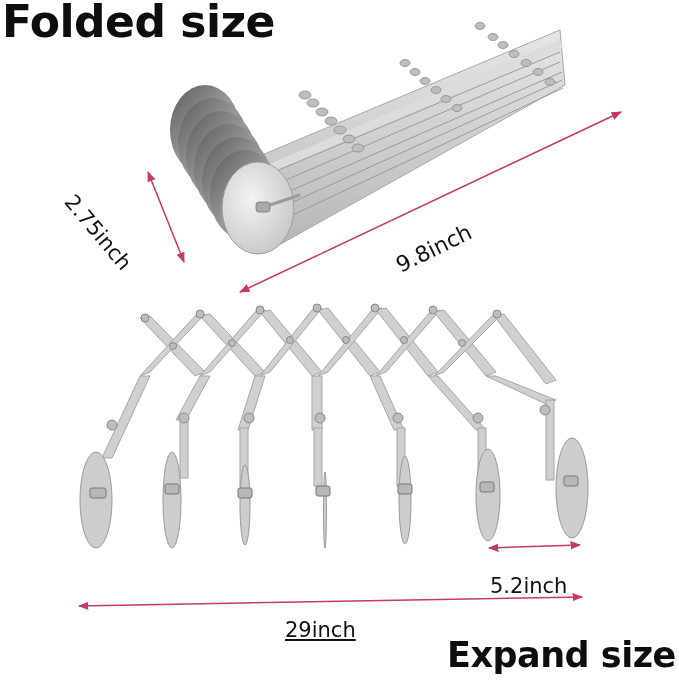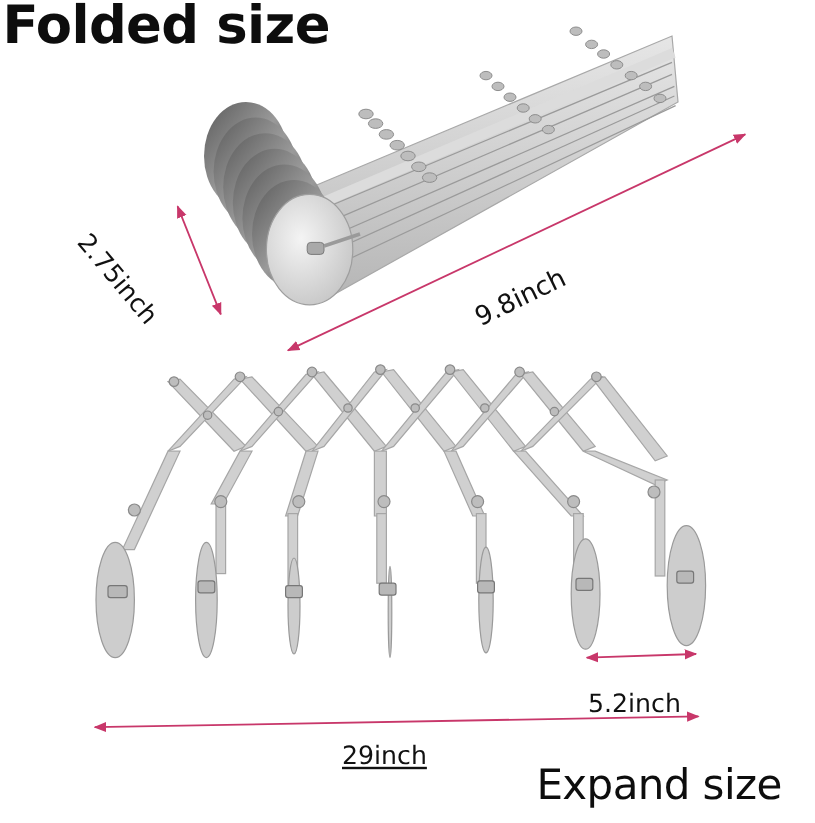--- a/index.html
+++ b/index.html
@@ -25,21 +25,21 @@
   }
   #title-folded {
     left: 2px;
     top: -4px;
     font-size: 44px;
   }
   #title-expand {
     left: 447px;
     top: 635px;
     font-size: 35px;
-    font-weight: 400;
+    font-weight: 700;
   }
   .dim-label {
     position: absolute;
     font-size: 21px;
     color: #111111;
     white-space: nowrap;
     transform-origin: 0 0;
   }
   #label-width {
     left: 78px;

